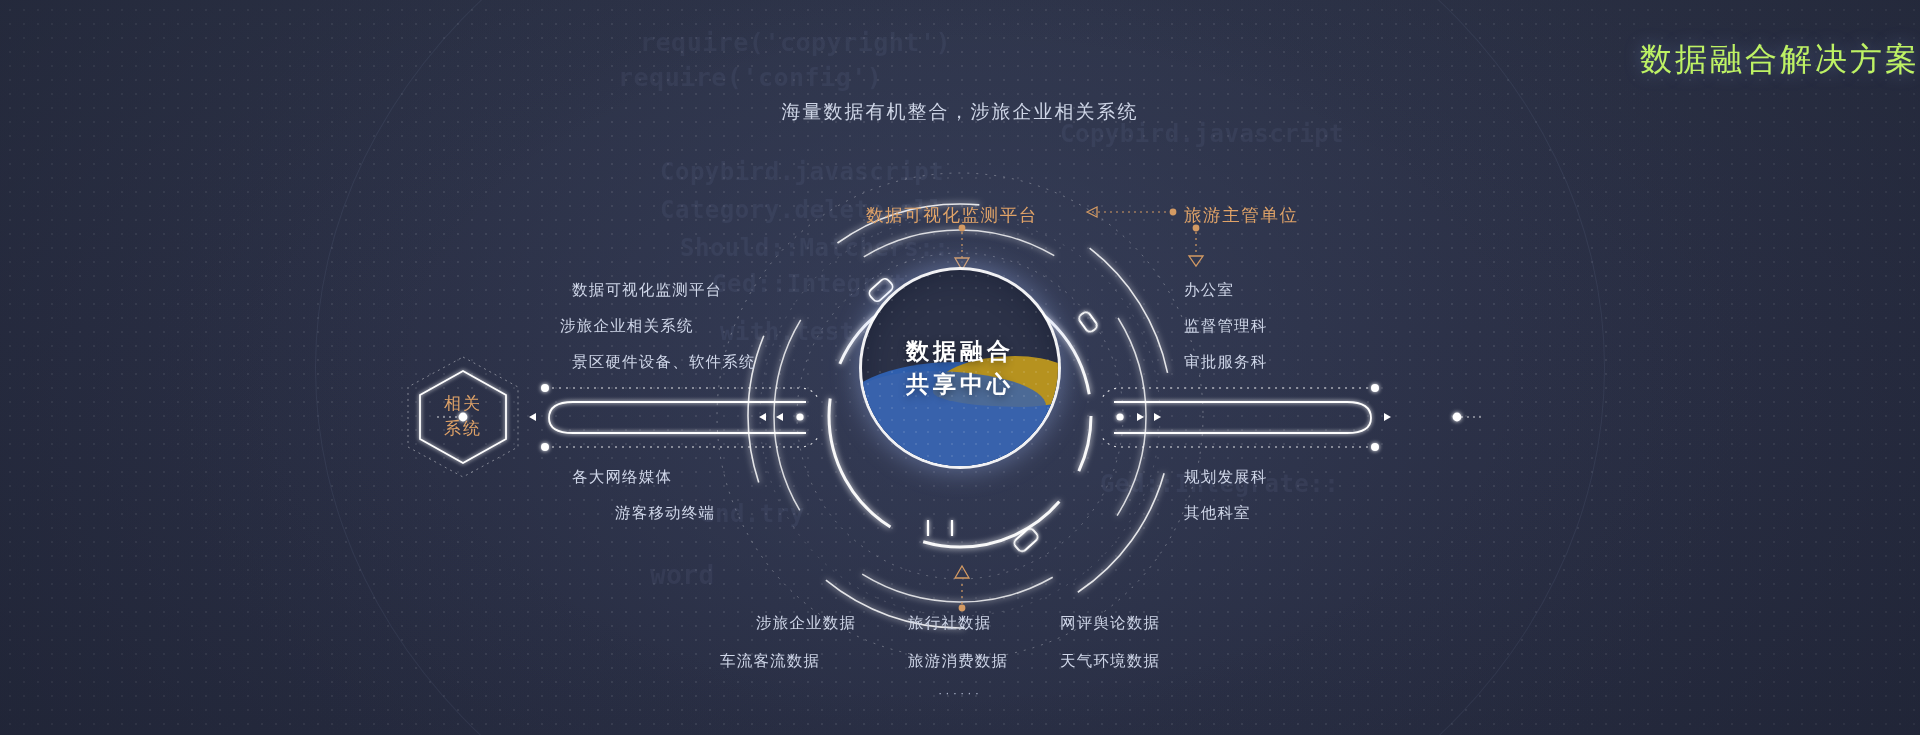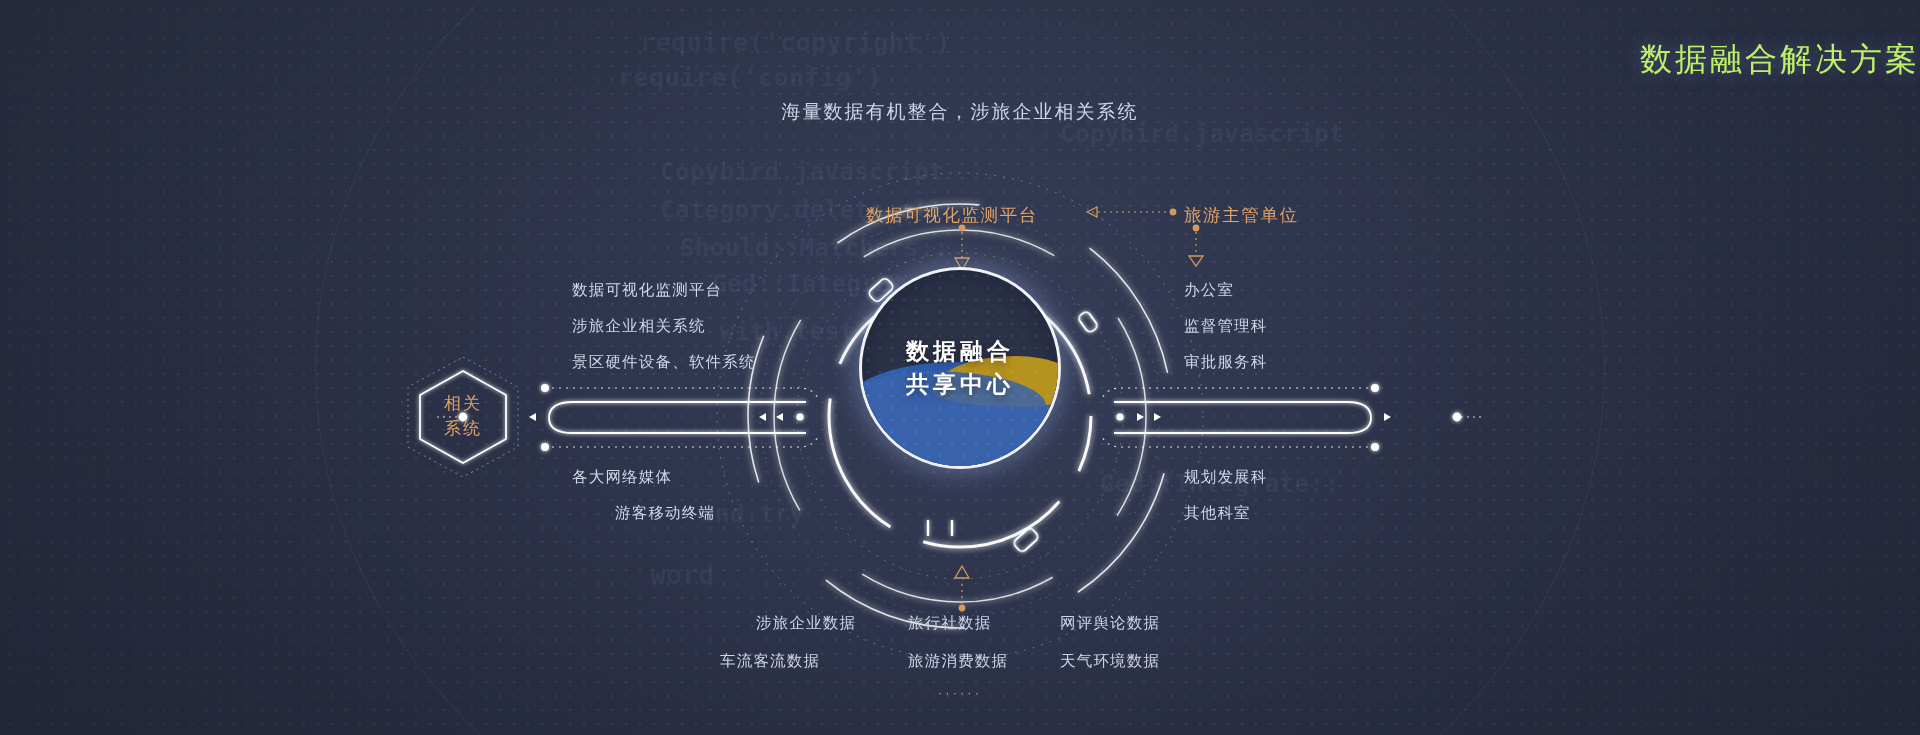--- a/index.html
+++ b/index.html
@@ -272,21 +272,21 @@
       <span>相关</span>
       <span>系统</span>
     </div>
   </div>
 
 
   <div class="orangehead" style="left:866px;top:203px;">数据可视化监测平台</div>
   <div class="orangehead" style="left:1184px;top:203px;">旅游主管单位</div>
 
   <div class="lbl" style="left:572px;top:280px;">数据可视化监测平台</div>
-  <div class="lbl" style="left:572px;top:316px;font-family:Liberation Serif, serif;">涉旅企业相关系统</div>
+  <div class="lbl" style="left:560px;top:316px;font-family:Liberation Serif, serif;">涉旅企业相关系统</div>
   <div class="lbl" style="left:572px;top:352px;">景区硬件设备、软件系统</div>
   <div class="lbl" style="left:572px;top:467px;">各大网络媒体</div>
   <div class="lbl" style="left:572px;top:503px;margin-left:43px;">游客移动终端</div>
 
   <div class="lbl" style="left:1184px;top:280px;">办公室</div>
   <div class="lbl" style="left:1184px;top:316px;">监督管理科</div>
   <div class="lbl" style="left:1184px;top:352px;">审批服务科</div>
   <div class="lbl" style="left:1184px;top:467px;">规划发展科</div>
   <div class="lbl" style="left:1184px;top:503px;">其他科室</div>
 

